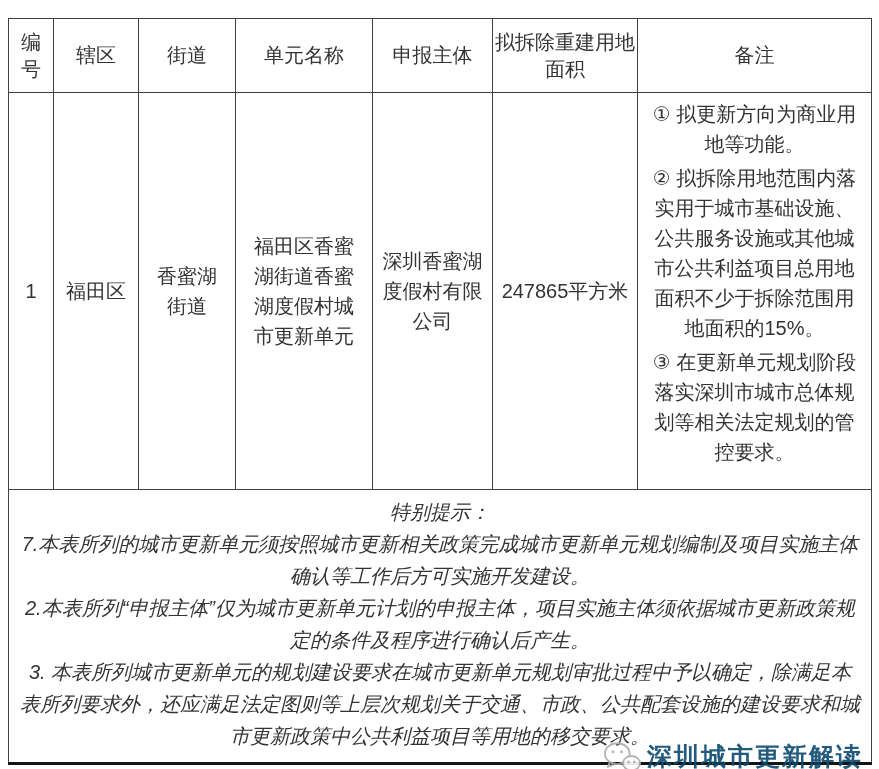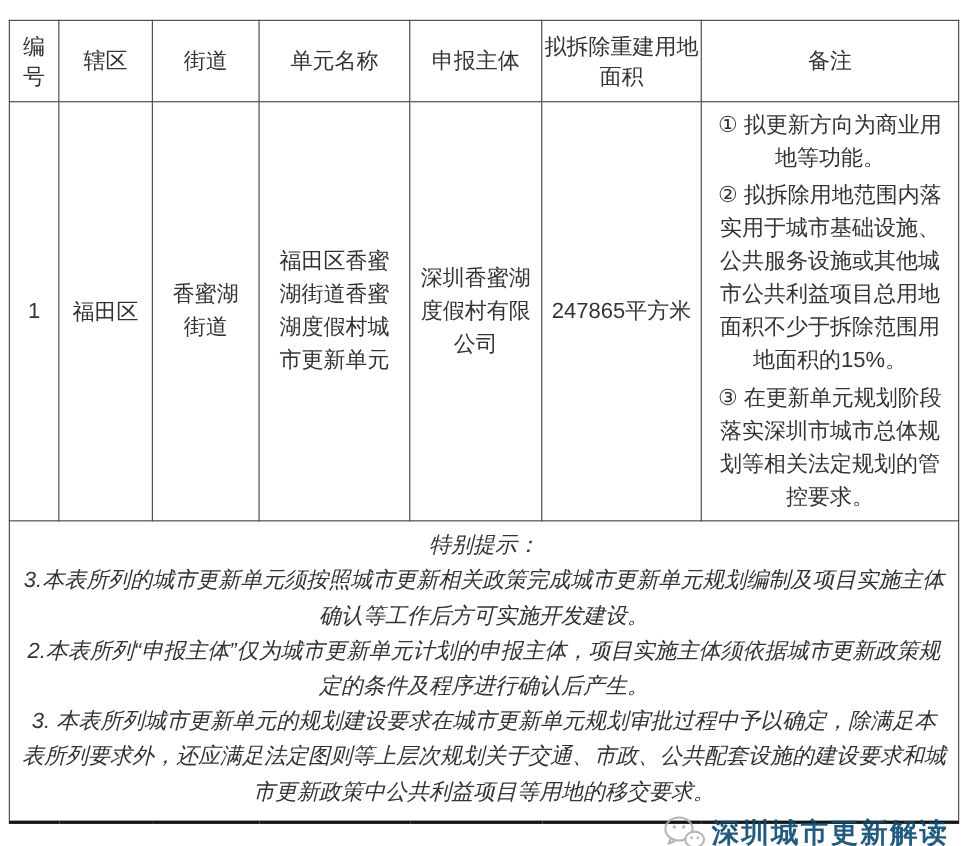--- a/index.html
+++ b/index.html
@@ -49,21 +49,21 @@
   th.c-area, td.c-area { padding: 0 2px; }
   th.c-remarks { padding: 0 10px; margin-top: 13px; }
 
   td.c-remarks {
     text-align: left;
     vertical-align: middle;
     padding: 6px 10px;
     line-height: 30px;
   }
   td.c-remarks p { margin: 0 0 4px 0; }
-  td.c-remarks p:last-child { margin-bottom: 0; }
+  td.c-remarks p:last-child { margin-bottom: 16px; }
 
   td.c-unit, td.c-applicant, td.c-street, td.c-area { line-height: 30px; }
 
   td.notes-cell {
     text-align: left;
     vertical-align: top;
     padding: 6px 10px 10px 10px;
     font-size: 20px;
     line-height: 32px;
   }
@@ -125,21 +125,21 @@
         <td class="c-area">247865平方米</td>
         <td class="c-remarks">
           <p>① 拟更新方向为商业用地等功能。</p>
           <p>② 拟拆除用地范围内落实用于城市基础设施、公共服务设施或其他城市公共利益项目总用地面积不少于拆除范围用地面积的15%。</p>
           <p>③ 在更新单元规划阶段落实深圳市城市总体规划等相关法定规划的管控要求。</p>
         </td>
       </tr>
       <tr>
         <td class="notes-cell" colspan="7">
           <p>特别提示：</p>
-          <p>3.本表所列的城市更新单元须按照城市更新相关政策完成城市更新单元规划编制及项目实施主体确认等工作后方可实施开发建设。</p>
+          <p>7.本表所列的城市更新单元须按照城市更新相关政策完成城市更新单元规划编制及项目实施主体确认等工作后方可实施开发建设。</p>
           <p>2.本表所列“申报主体”仅为城市更新单元计划的申报主体，项目实施主体须依据城市更新政策规定的条件及程序进行确认后产生。</p>
           <p>3. 本表所列城市更新单元的规划建设要求在城市更新单元规划审批过程中予以确定，除满足本表所列要求外，还应满足法定图则等上层次规划关于交通、市政、公共配套设施的建设要求和城市更新政策中公共利益项目等用地的移交要求。</p>
         </td>
       </tr>
     </tbody>
   </table>
 
   <div class="watermark">
     <span>
       <svg width="38" height="32" viewBox="0 0 40 33">

